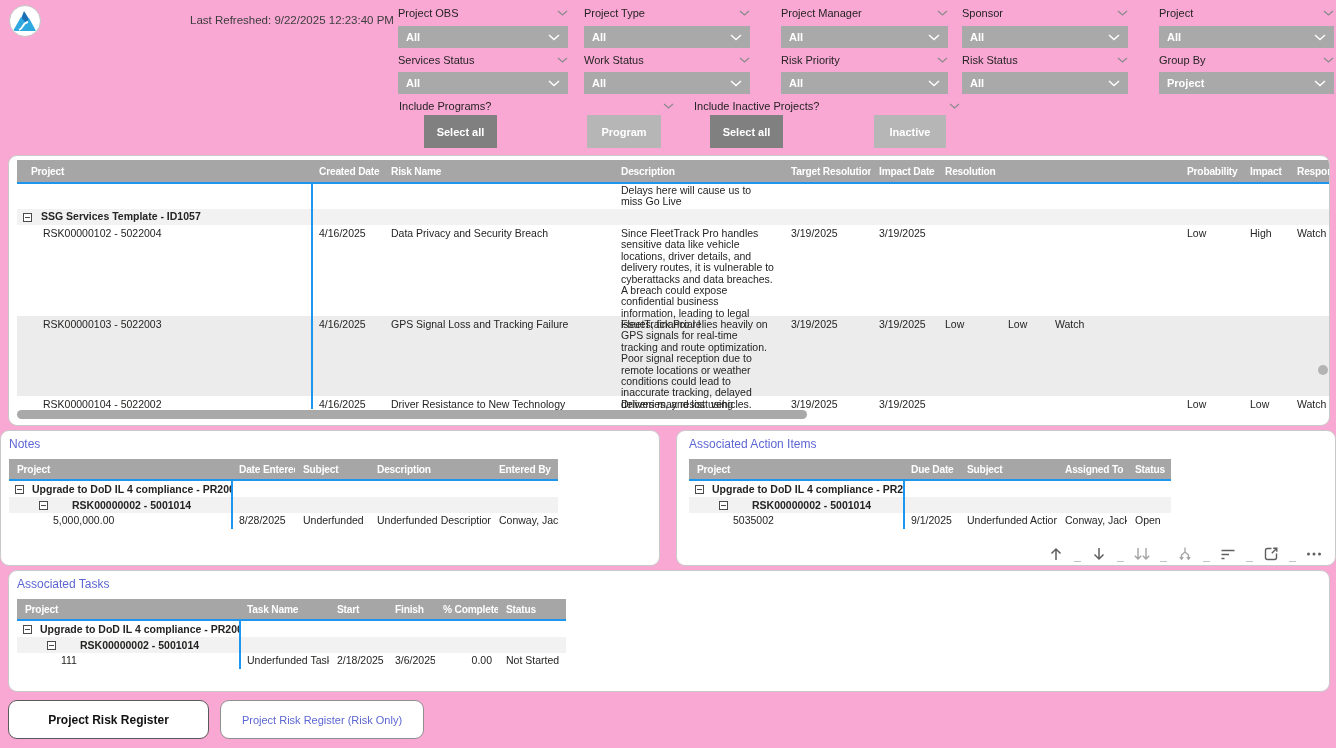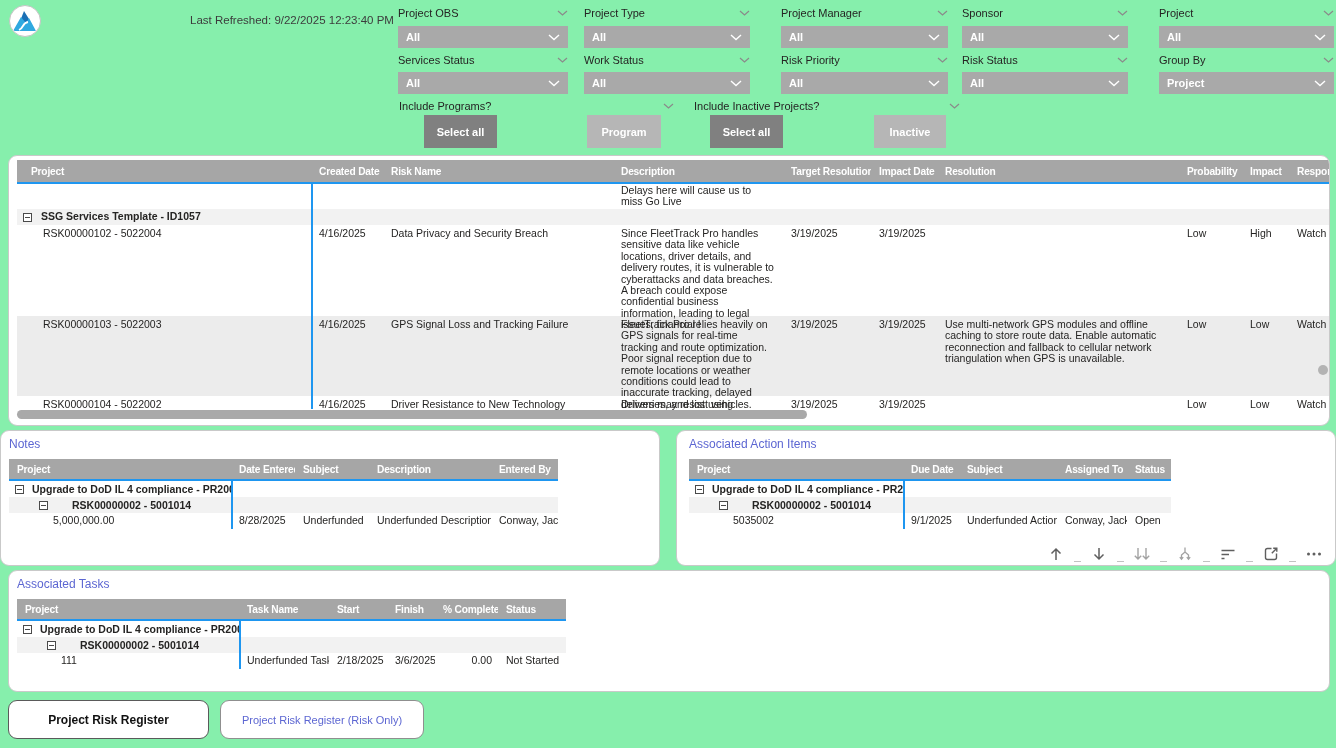--- a/index.html
+++ b/index.html
@@ -1,17 +1,17 @@
 <!DOCTYPE html>
 <html><head>
 <meta charset="utf-8">
 <style>
   * { box-sizing: border-box; }
   body { margin:0; background:#fff; font-family:"Liberation Sans", sans-serif; }
-  .stage { position:relative; width:1336px; height:748px; background:#86efac; overflow:hidden; }
+  .stage { position:relative; width:1336px; height:748px; background:#f9a8d4; overflow:hidden; }
 
   
   .logo { position:absolute; left:8px; top:4px; }
   .refreshed { position:absolute; left:190px; top:14px; font-size:11.5px; color:#3c3c3c; }
 
   
   .flabel { position:absolute; height:14px; display:flex; align-items:center; justify-content:space-between; font-size:11px; color:#252423; }
   .fbox { position:absolute; height:22px; background:#a9a9a9; color:#fff; font-size:11px; font-weight:bold;
           display:flex; align-items:center; justify-content:space-between; padding:0 8px; cursor:pointer; }
   .chev { flex:none; }
@@ -299,21 +299,20 @@
         <div class="rt-cell rt-c9">Watch</div>
       </div>
 
       <div class="rt-row row-b" style="height:80px">
         <div class="rt-cell rt-c0 indent-child">RSK00000103 - 5022003</div>
         <div class="rt-cell rt-c1">4/16/2025</div>
         <div class="rt-cell rt-c2">GPS Signal Loss and Tracking Failure</div>
         <div class="rt-cell rt-c3">FleetTrack Pro relies heavily on GPS signals for real-time tracking and route optimization. Poor signal reception due to remote locations or weather conditions could lead to inaccurate tracking, delayed deliveries, and lost vehicles.</div>
         <div class="rt-cell rt-c4">3/19/2025</div>
         <div class="rt-cell rt-c5">3/19/2025</div>
-        <div class="rt-cell rt-c6">Use multi-network GPS modules and offline caching to store route data. Enable automatic reconnection and fallback to cellular network triangulation when GPS is unavailable.</div>
         <div class="rt-cell rt-c7">Low</div>
         <div class="rt-cell rt-c8">Low</div>
         <div class="rt-cell rt-c9">Watch</div>
       </div>
 
       <div class="rt-row row-a" style="height:14px;overflow:hidden">
         <div class="rt-cell rt-c0 indent-child">RSK00000104 - 5022002</div>
         <div class="rt-cell rt-c1">4/16/2025</div>
         <div class="rt-cell rt-c2">Driver Resistance to New Technology</div>
         <div class="rt-cell rt-c3">Drivers may resist using</div>

